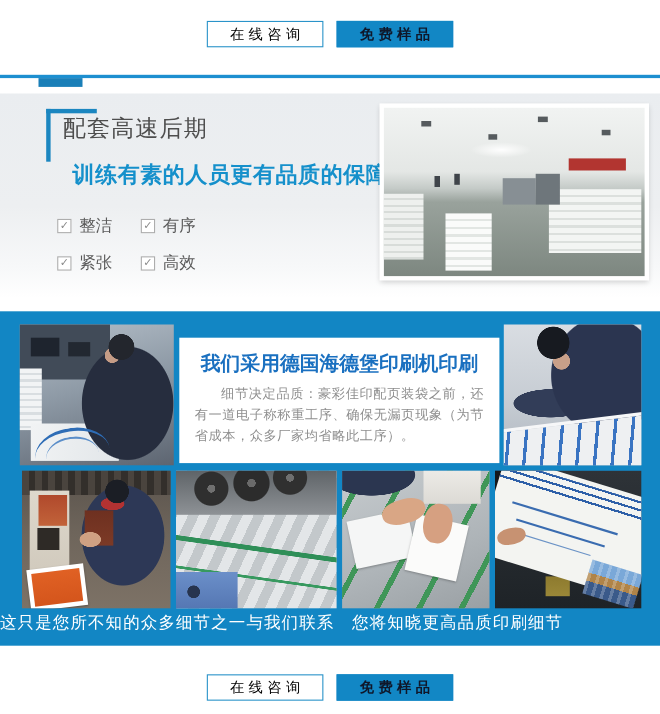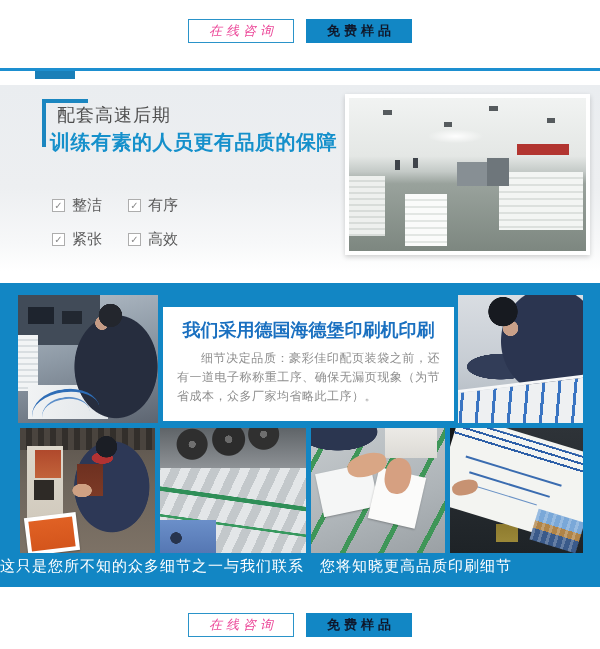--- a/index.html
+++ b/index.html
@@ -6,35 +6,35 @@
   .page{position:relative;width:600px;height:649px;background:#ffffff;overflow:hidden;
         font-family:"Liberation Sans","DejaVu Sans",sans-serif;}
 
   
   .btn-row{position:absolute;left:0;width:100%;display:flex;justify-content:center;gap:12px;}
   .btn-row.top{top:19px;}
   .btn-row.bottom{top:613px;}
   .btn{width:106px;height:24px;font-size:13px;letter-spacing:4px;text-indent:4px;
        display:flex;align-items:center;justify-content:center;cursor:pointer;
        font-family:inherit;box-sizing:border-box;}
-  .btn.outline{background:#fff;border:1px solid #2a93c9;color:#ec4899;font-style:italic;}
+  .btn.outline{background:#fff;border:1px solid #2a93c9;color:#000000;}
   .btn.solid{background:#1287c5;border:1px solid #1287c5;color:#0f172a;font-weight:bold;}
 
   
   .accent-line{position:absolute;top:68px;left:0;width:600px;height:3px;background:#1d8fd0;}
   .accent-tab{position:absolute;top:71px;left:35px;width:40px;height:8px;background:#1a7fb8;}
 
   
   .feature{position:absolute;top:85px;left:0;width:600px;height:186px;
            background:linear-gradient(180deg,#eaedf0 0%,#edeff1 55%,#f7f8f9 85%,#ffffff 100%);}
   .bracket{position:absolute;left:42px;top:14px;width:42px;height:44px;
            border-left:4px solid #1b86c0;border-top:4px solid #1b86c0;}
-  .feature-title{position:absolute;left:57px;top:18px;margin:0;font-size:18px;font-weight:normal;
+  .feature-title{position:absolute;left:57px;top:18px;margin:0;font-size:21px;font-weight:normal;
                  color:#4e4e4e;letter-spacing:1px;}
-  .feature-subtitle{position:absolute;left:50px;top:44px;margin:0;font-size:20px;font-weight:bold;
+  .feature-subtitle{position:absolute;left:50px;top:44px;margin:16px;font-size:20px;font-weight:bold;
                     color:#1590cb;letter-spacing:0.5px;}
   .checks{position:absolute;left:52px;top:111px;display:grid;grid-template-columns:76px 76px;row-gap:15px;}
   .check-item{display:flex;align-items:center;gap:7px;font-size:15px;color:#5a5a5a;}
   .cbox{width:13px;height:13px;border:1px solid #adadad;background:#fff;display:flex;
         align-items:center;justify-content:center;box-sizing:border-box;}
   .cbox .mark{font-size:10px;color:#8a8a8a;line-height:1;}
 
   .factory-frame{position:absolute;left:345px;top:9px;margin:0;width:237px;height:153px;
                  background:#fff;padding:4px;box-shadow:0 2px 5px rgba(0,0,0,.18);}
 

